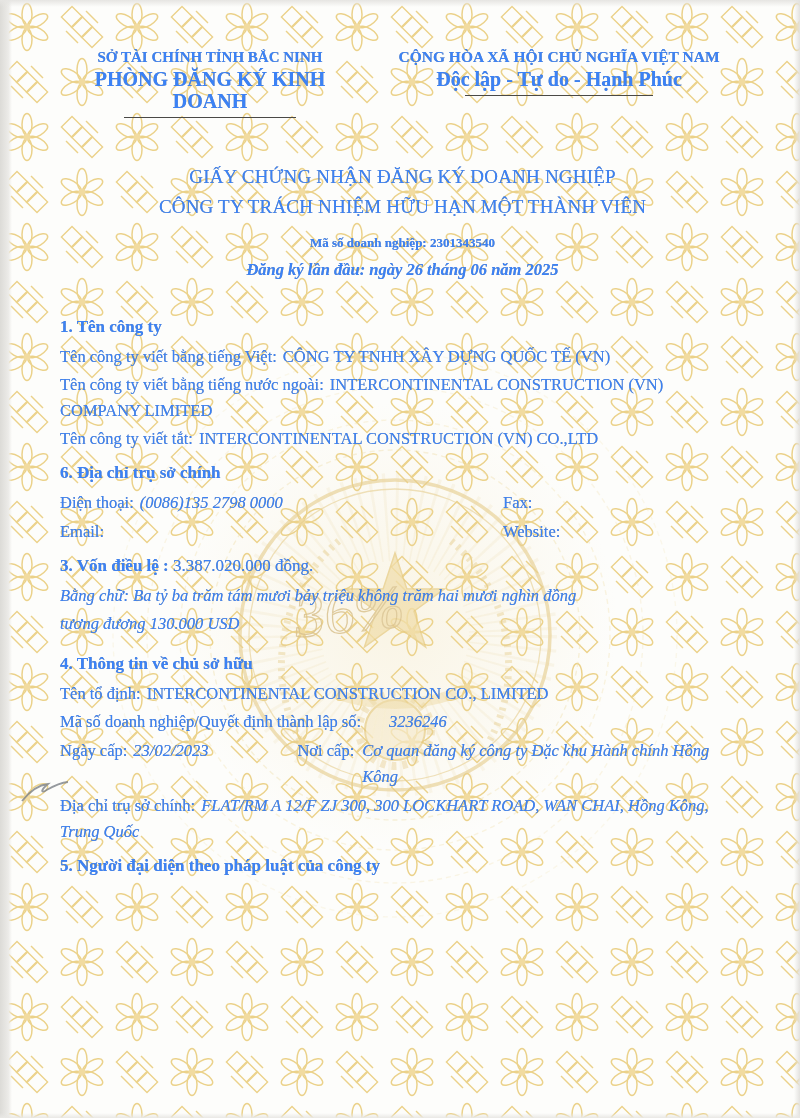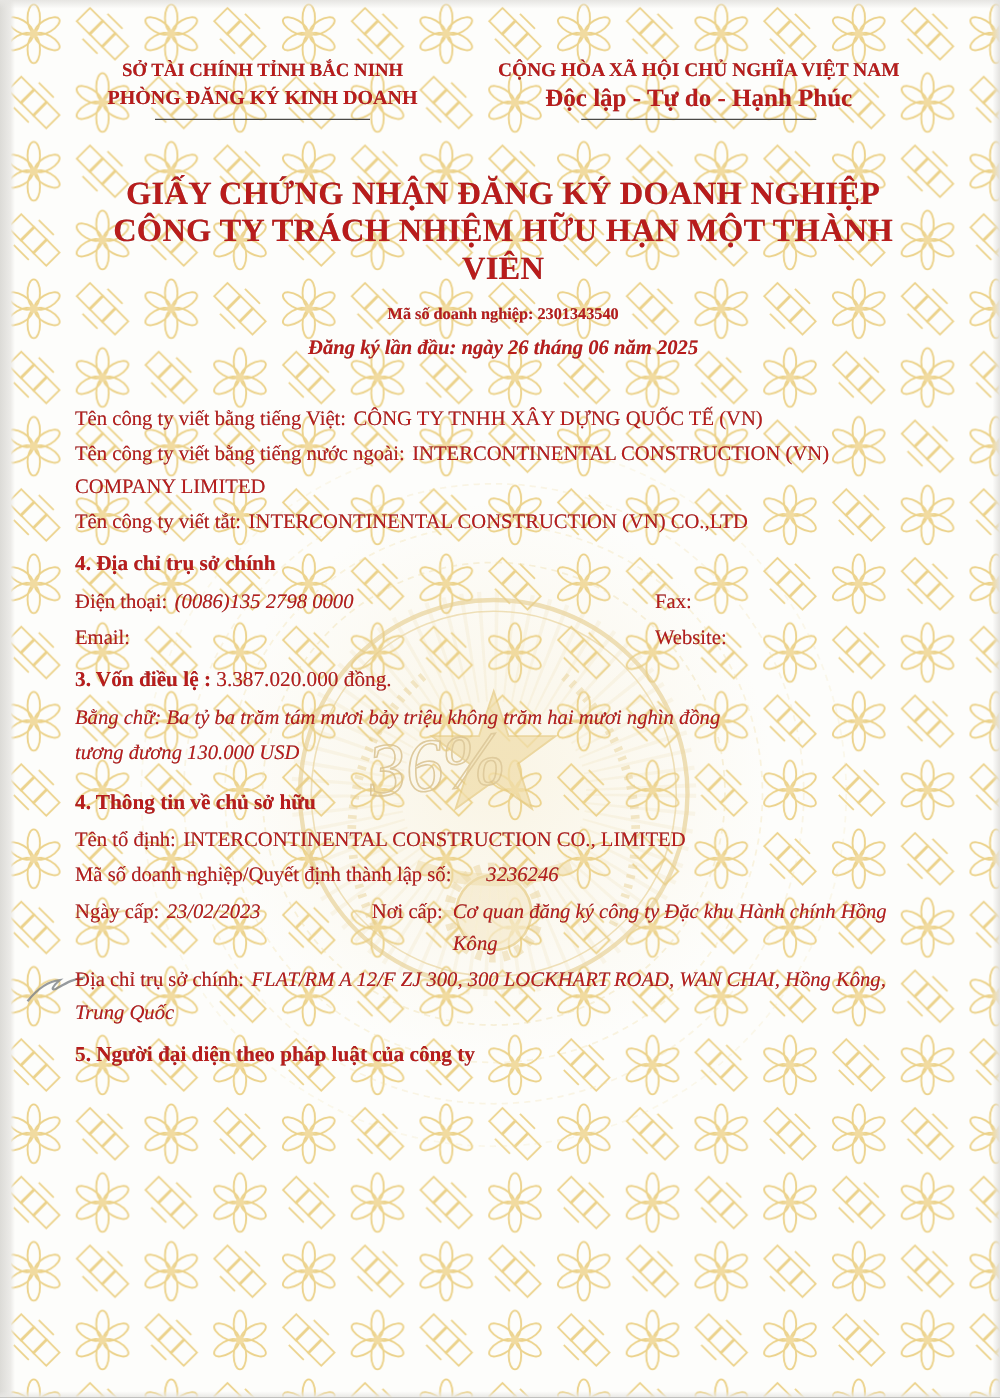--- a/index.html
+++ b/index.html
@@ -3,21 +3,21 @@
 <meta charset="utf-8">
 <style>
   html,body { margin:0; padding:0; background:#888; }
   .page {
     position:relative;
     width:800px; height:1118px;
     margin:0 auto;
     background:#fdfdfb;
     overflow:hidden;
     font-family:"Liberation Serif","DejaVu Serif",serif;
-    color:#b91c1c;
+    color:#3b82f6;
   }
   .bg-svg, .emblem-svg { position:absolute; pointer-events:none; }
   .bg-svg { left:0; top:0; }
   .emblem-svg { left:85px; top:325px; opacity:.85; }
   .warm-overlay {
     position:absolute; inset:0; pointer-events:none;
     background:radial-gradient(circle 310px at 395px 625px, rgba(238,214,150,0.22), rgba(238,214,150,0) 72%);
   }
   .edge { position:absolute; pointer-events:none; }
   .edge.left   { left:0; top:0; width:12px; height:1118px; background:linear-gradient(to right,#dcdbd7,#ecebe8 70%,rgba(236,235,232,0)); }
@@ -28,41 +28,41 @@
 
   .content {
     position:relative;
     padding:46px 55px 0 60px;
     text-shadow:0 0 0.5px rgba(70,68,64,0.55);
   }
 
   
   .hdr { display:flex; justify-content:space-between; align-items:flex-start; }
   .hdr-left  { width:300px; text-align:center; font-weight:bold; font-size:15px; line-height:22px; }
-  .hdr-left .l2 { font-size:16px;text-align:center; }
+  .hdr-left .l2 { font-size:20px;text-align:center; }
   .hdr-right { width:372px; text-align:center; font-weight:bold; }
   .hdr-right .l1 { font-size:15.5px; line-height:21px; }
   .hdr-right .l2 { font-size:20px; line-height:21px; margin-top:2px; }
   .rule { border-bottom:1.6px solid #4a4946; margin:5px auto 0; }
   .rule.w-left  { width:172px; }
   .rule.w-right { width:188px; }
 
   
   .title-block { text-align:center; margin-top:44px; }
-  .title-line { font-weight:bold; font-size:26px; line-height:30px; letter-spacing:.2px; }
+  .title-line { font-weight:normal; font-size:19px; line-height:30px; letter-spacing:.2px; }
   .taxcode { margin-top:13px; font-weight:bold; font-size:13px; }
   .regline { margin-top:9px; font-weight:bold; font-style:italic; font-size:16.5px; }
 
   
   .body { margin-top:34px; font-size:16.5px; line-height:26px; }
   .heading { font-weight:bold; font-size:17px; margin:8px 0 4px; }
   p.line { margin:2px 0; }
   .italic { font-style:italic; }
   .val { margin-left:6px; }
-  .split { display:flex; margin:3px 0;gap:21px; }
+  .split { display:flex; margin:3px 0; }
   .split .col-a { width:443px; }
   .split .col-b { flex:1; }
   .row-issue { display:flex; align-items:flex-start; margin:3px 0; }
   .row-issue .cell-date { width:240px; }
   .row-issue .lbl-place { white-space:nowrap; }
   .row-issue .val-place { max-width:392px; margin-left:8px; }
   .inwords { margin:5px 0 0; }
   .inwords2 { margin:9px 0 4px; }
 </style>
 </head>
@@ -150,31 +150,32 @@
       <div class="title-line">CÔNG TY TRÁCH NHIỆM HỮU HẠN MỘT THÀNH VIÊN</div>
       <div class="taxcode">
         <span>Mã số doanh nghiệp:</span>
         <span>2301343540</span>
       </div>
       <div class="regline">Đăng ký lần đầu: ngày 26 tháng 06 năm 2025</div>
     </div>
 
     <div class="body">
 
+      <div class="heading">1. Tên công ty</div>
       <p class="line">
         <span>Tên công ty viết bằng tiếng Việt:</span><span class="val">CÔNG TY TNHH XÂY DỰNG QUỐC TẾ (VN)</span>
       </p>
       <p class="line">
         <span>Tên công ty viết bằng tiếng nước ngoài:</span><span class="val">INTERCONTINENTAL CONSTRUCTION (VN) COMPANY LIMITED</span>
       </p>
       <p class="line">
         <span>Tên công ty viết tắt:</span><span class="val">INTERCONTINENTAL CONSTRUCTION (VN) CO.,LTD</span>
       </p>
 
-      <div class="heading">4. Địa chỉ trụ sở chính</div>
+      <div class="heading">6. Địa chỉ trụ sở chính</div>
       <div class="split">
         <div class="col-a">
           <span>Điện thoại:</span><span class="val italic">(0086)135 2798 0000</span>
         </div>
         <div class="col-b">
           <span>Fax:</span>
         </div>
       </div>
       <div class="split">
         <div class="col-a">

